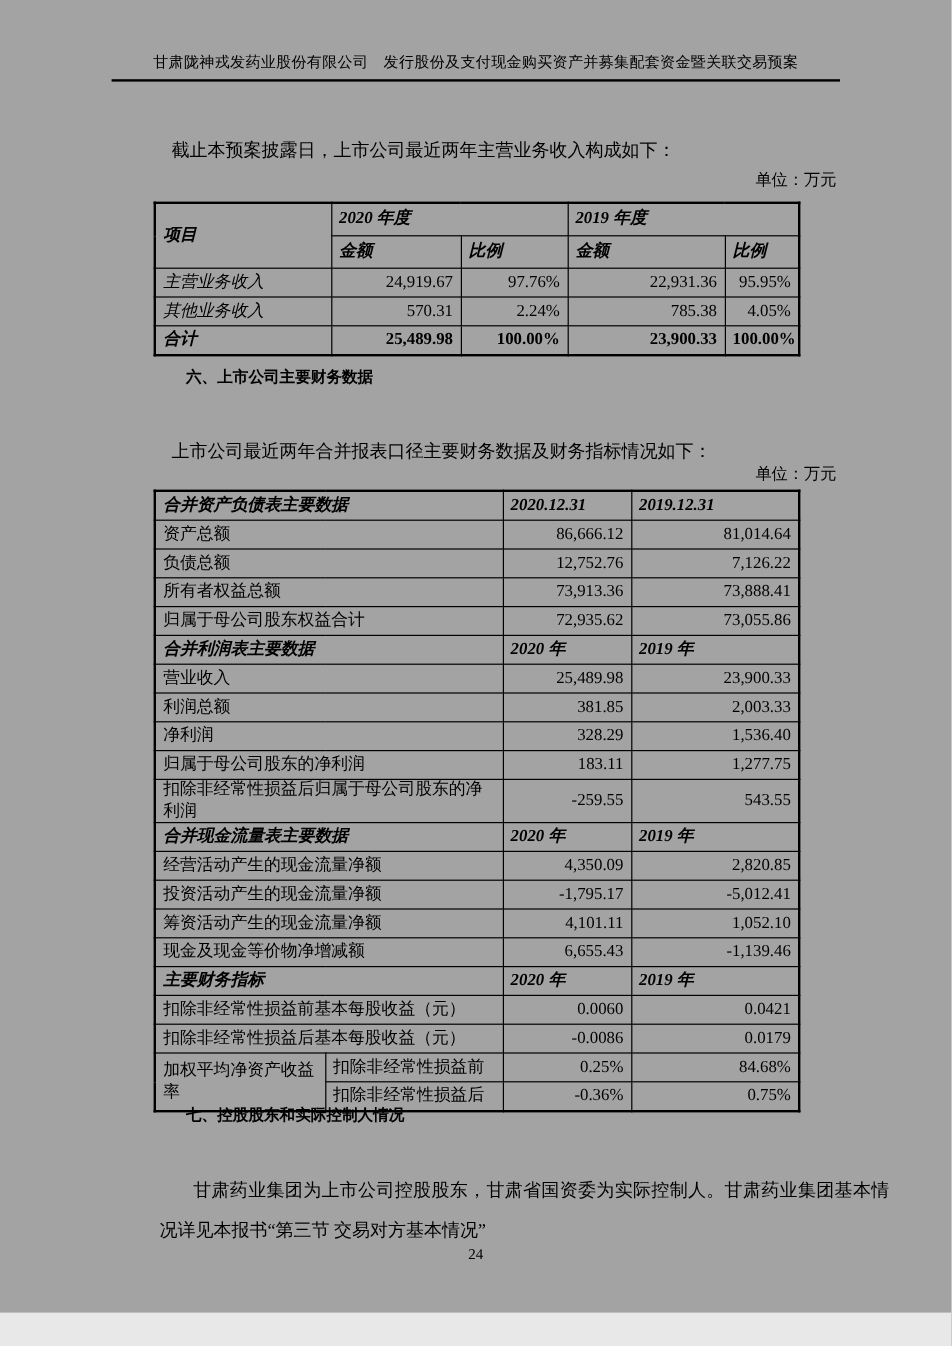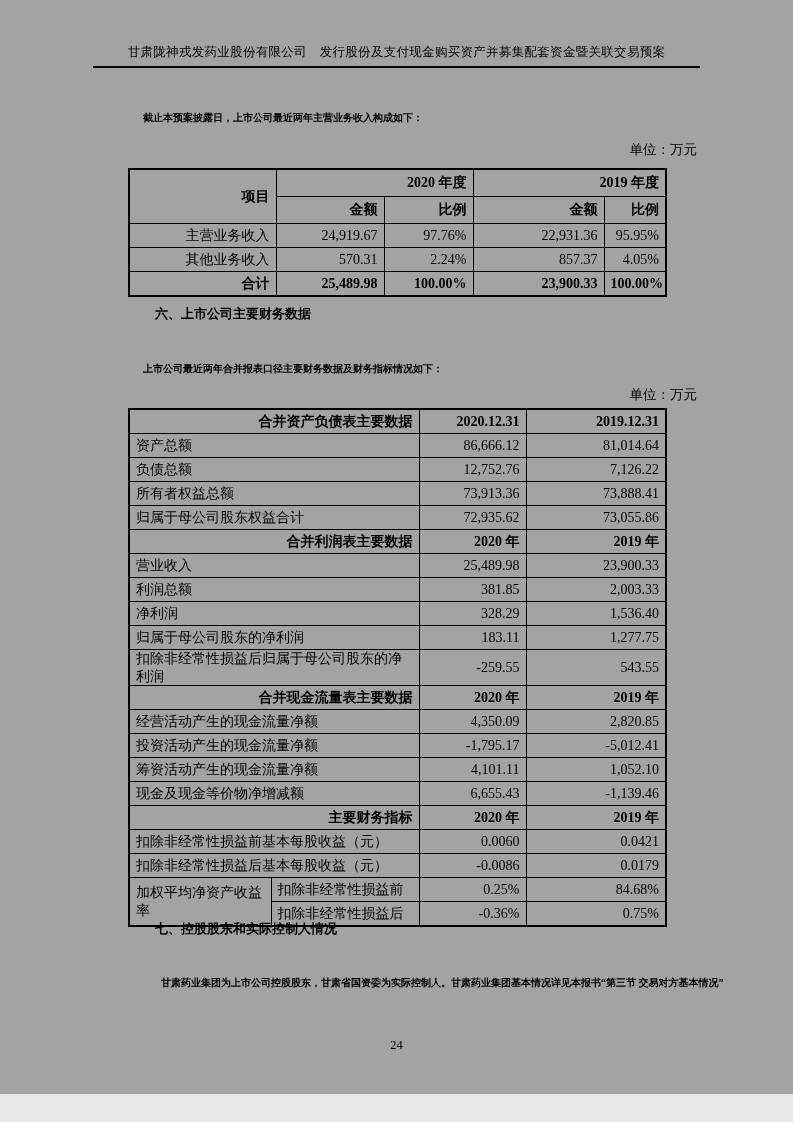--- a/index.html
+++ b/index.html
@@ -13,21 +13,21 @@
     overflow:hidden;
   }
   .doc-header {
     position:absolute; top:44px; left:93px; width:607px;
     text-align:center; font-size:12.5px; letter-spacing:0.3px;
     padding-bottom:5px; border-bottom:2px solid #000;
     white-space:nowrap;
   }
   .para {
     position:absolute; left:93px; width:608px;
-    font-size:10px; line-height:1.5; text-align:justify;font-weight:bold;
+    font-size:15px; line-height:1.5; text-align:justify;
   }
   .para.indent-big { text-indent:50px; }
   .para.indent-std { text-indent:28px; line-height:2.2; }
   .unit-label {
     position:absolute; left:93px; width:604px;
     text-align:right; font-size:13.5px;
   }
   .sec-title {
     position:absolute; left:155px; margin:0;
     font-size:13px; font-weight:bold; white-space:nowrap;
@@ -41,21 +41,21 @@
   table.tbl td {
     border:1px solid #000;
     padding:0 6px;
     vertical-align:middle;
     overflow:hidden;
     line-height:1.25;
   }
   .tbl-rev td { height:23px; }
   .tbl-rev tr.hdr td { height:26px; }
   .tbl-fin td { height:23px; }
-  .c  { text-align:right; }
+  .c  { text-align:left;font-style:italic; }
   .b  { font-weight:bold; }
   .num { text-align:right; padding-right:9px; }
   .lbl { text-align:left; }
   .page-num {
     position:absolute; top:1038px; left:0; width:793px;
     text-align:center; font-size:12.5px;
   }
 </style>
 </head>
 <body>
@@ -94,21 +94,21 @@
         <td class="c">主营业务收入</td>
         <td class="num">24,919.67</td>
         <td class="num">97.76%</td>
         <td class="num">22,931.36</td>
         <td class="num">95.95%</td>
       </tr>
       <tr>
         <td class="c">其他业务收入</td>
         <td class="num">570.31</td>
         <td class="num">2.24%</td>
-        <td class="num">857.37</td>
+        <td class="num">785.38</td>
         <td class="num">4.05%</td>
       </tr>
       <tr class="b">
         <td class="c b">合计</td>
         <td class="num b">25,489.98</td>
         <td class="num b">100.00%</td>
         <td class="num b">23,900.33</td>
         <td class="num b">100.00%</td>
       </tr>
     </tbody>

